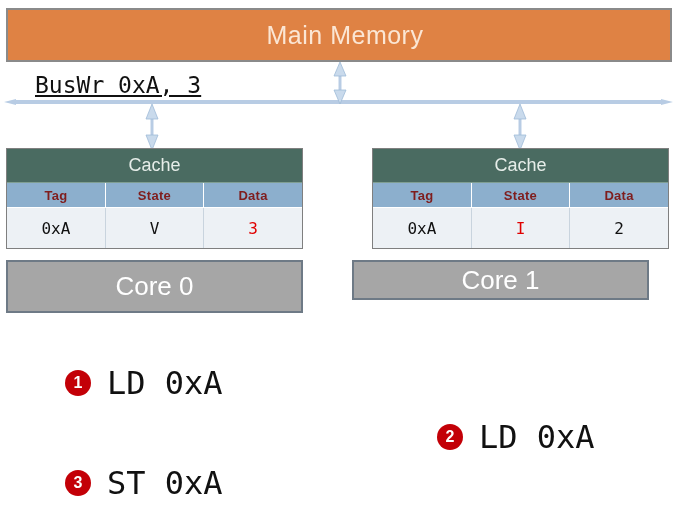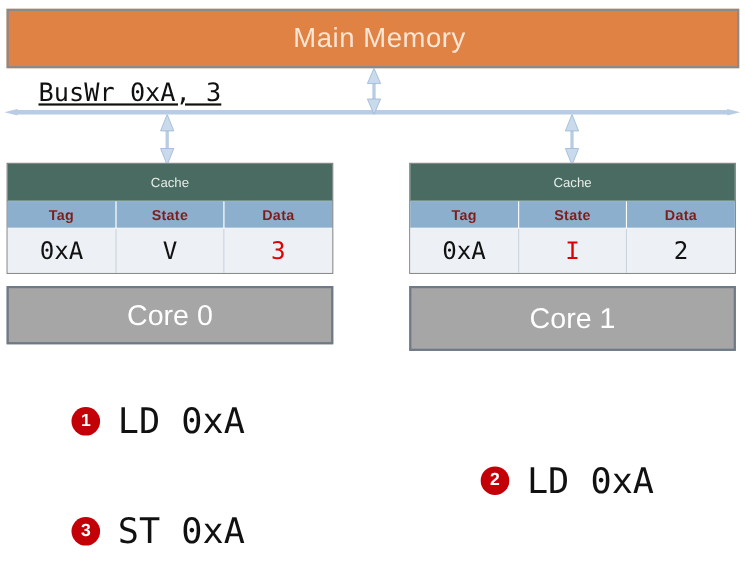--- a/index.html
+++ b/index.html
@@ -66,21 +66,21 @@
   .cache-block {
     position: absolute;
     box-sizing: border-box;
     border: 1px solid #7F7F7F;
     background: #EDF1F5;
   }
   .cache-title {
     height: 33px;
     background: #4A6B61;
     color: #E6EDE9;
-    font-size: 12px;
+    font-size: 18px;
     display: flex;
     align-items: center;
     justify-content: center;
     border-bottom: 1px solid #7F9E92;
   }
   .cache-table {
     width: 100%;
     border-collapse: collapse;
     table-layout: fixed;
   }
@@ -93,21 +93,21 @@
     border-right: 1px solid #FFFFFF;
     border-bottom: 1px solid #FFFFFF;
     letter-spacing: 0.3px;
   }
   .cache-table th:last-child { border-right: none; margin-top: 48px; }
   .cache-table td {
     background: #EDF1F5;
     height: 38px;
     text-align: center;
     font-family: "DejaVu Sans Mono", monospace;
-    font-size: 22px;
+    font-size: 16px;
     color: #111111;
     border-right: 1px solid #C9D4DE;
   }
   .cache-table td:last-child { border-right: none; }
   .cache-table td.red { color: #E00000; }
 
   
   .core-block {
     position: absolute;
     box-sizing: border-box;
@@ -219,21 +219,21 @@
     <tbody>
       <tr>
         <td>0xA</td>
         <td class="red">I</td>
         <td>2</td>
       </tr>
     </tbody>
   </table>
 </div>
 
-<div class="core-block" style="left:372px; top:260px; width:297px; height:59px;">
+<div class="core-block" style="left:352px; top:260px; width:297px; height:40px;">
   <span class="label">Core 1</span>
 </div>
 
 <div class="step" style="left:65px; top:364px;">
   <div class="step-badge">1</div>
   <div class="step-text">LD 0xA</div>
 </div>
 
 <div class="step" style="left:437px; top:418px;">
   <div class="step-badge">2</div>

